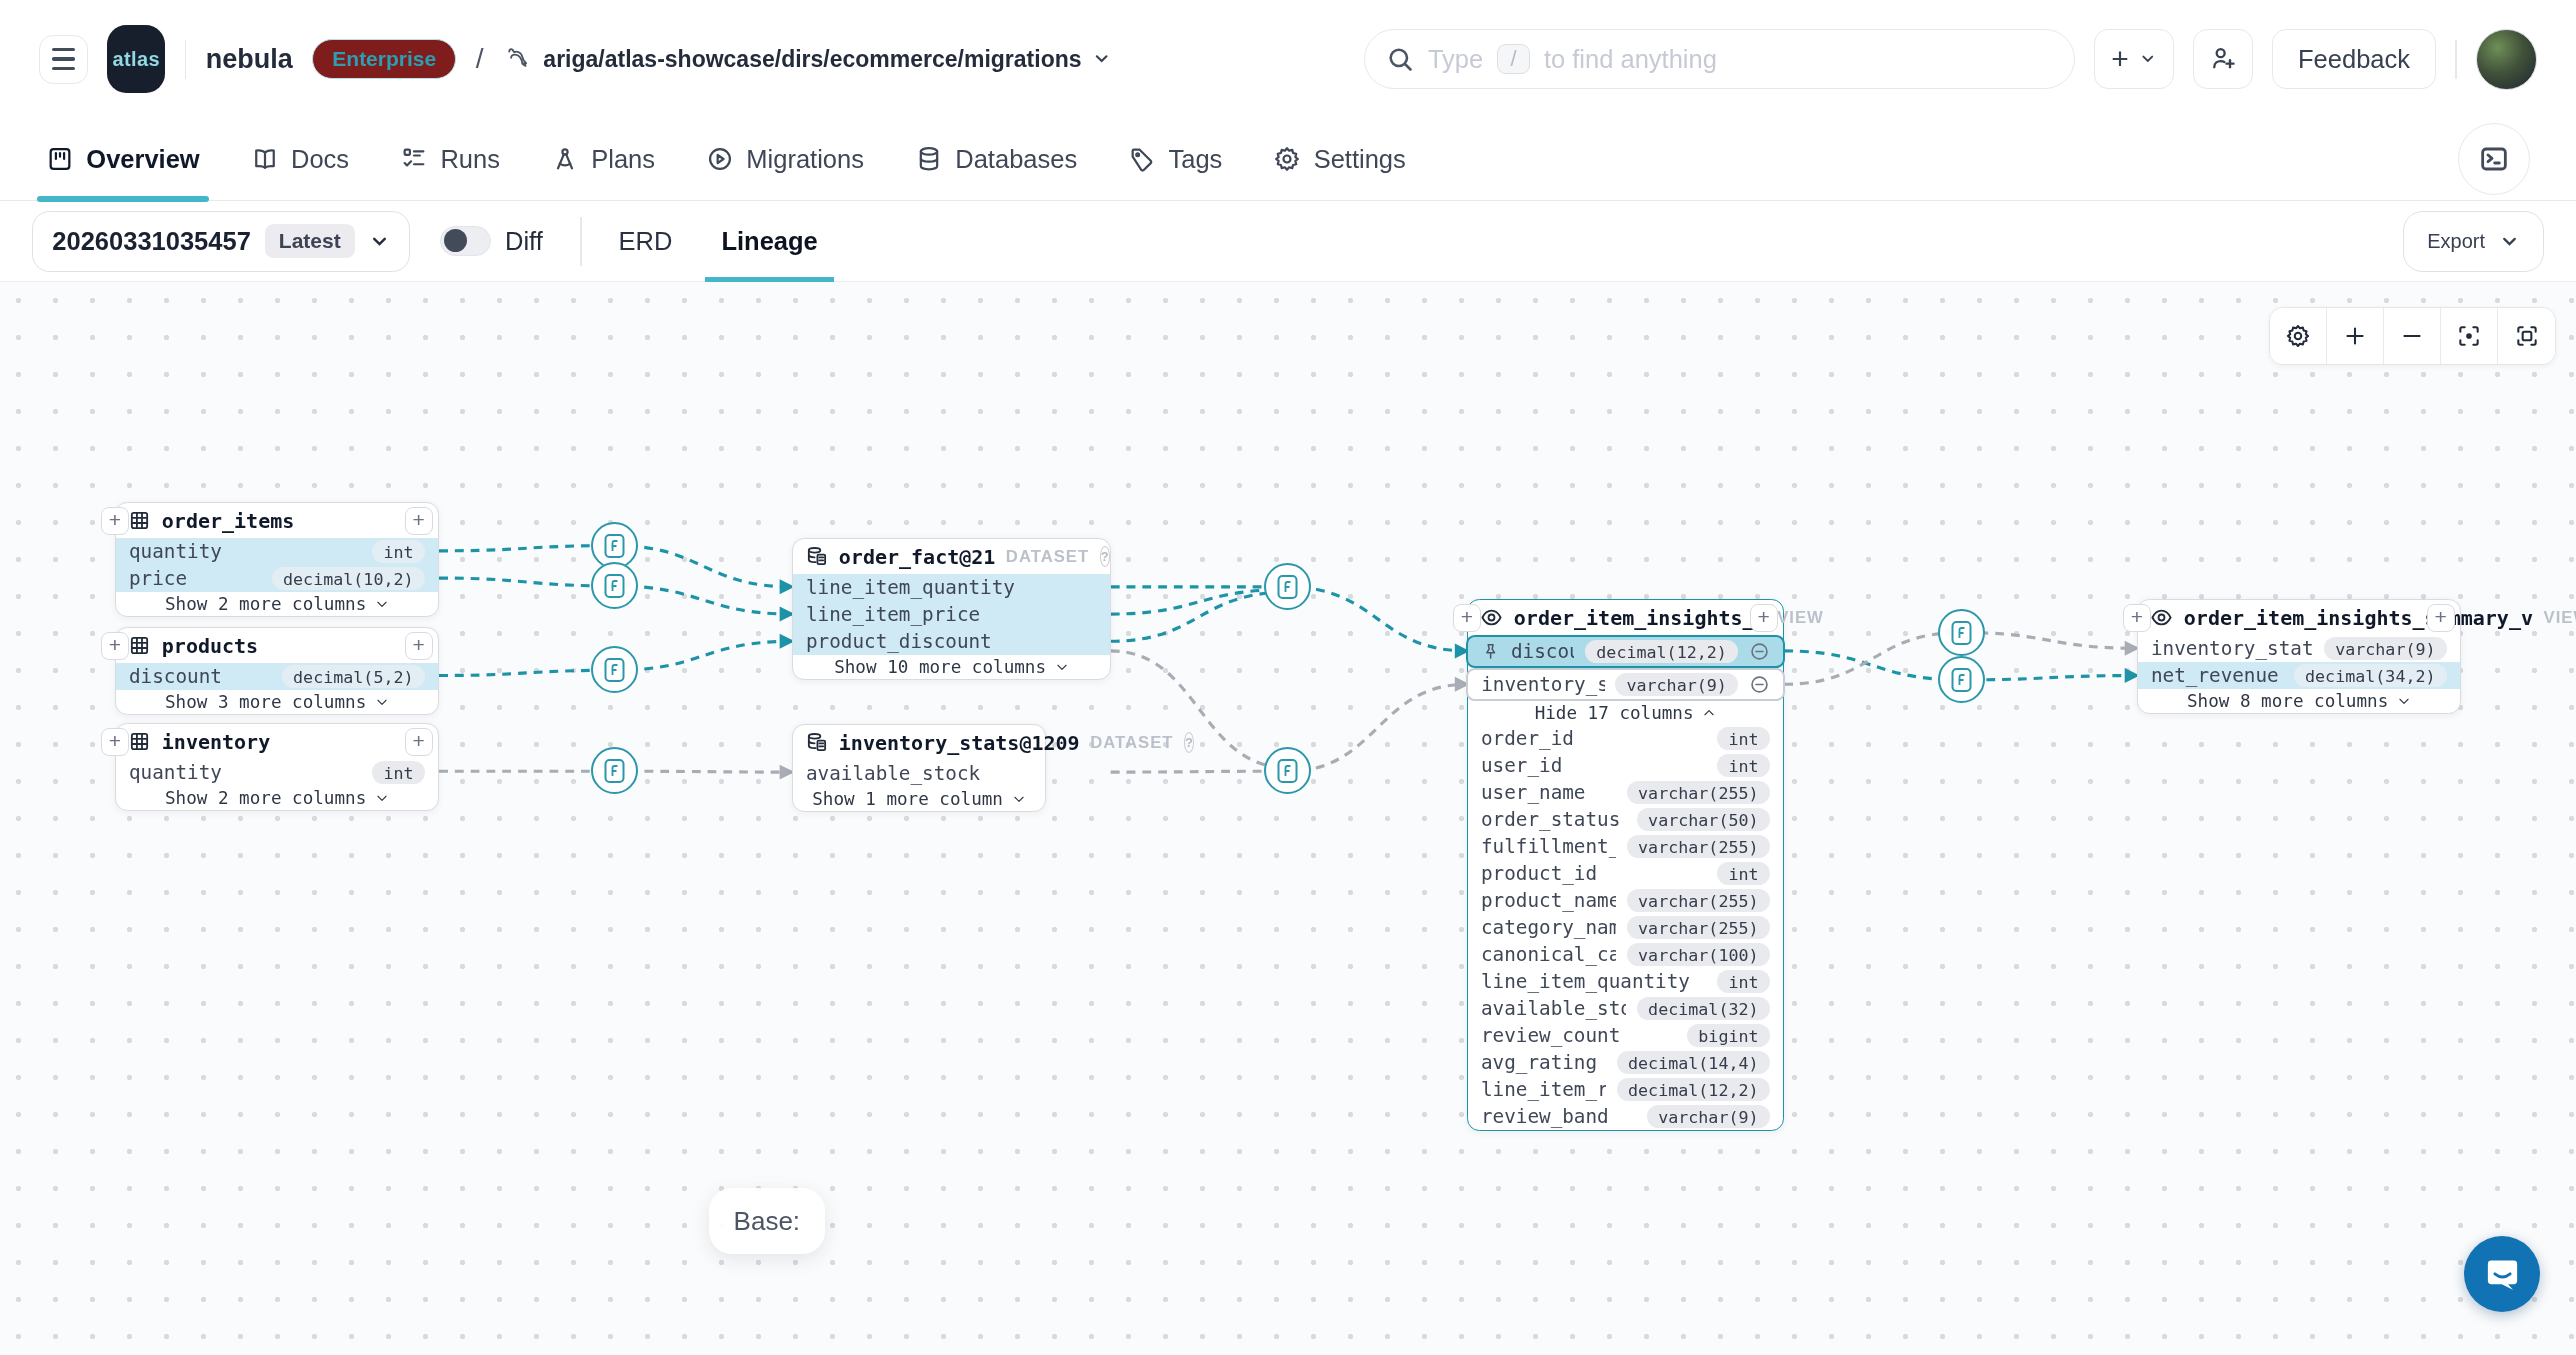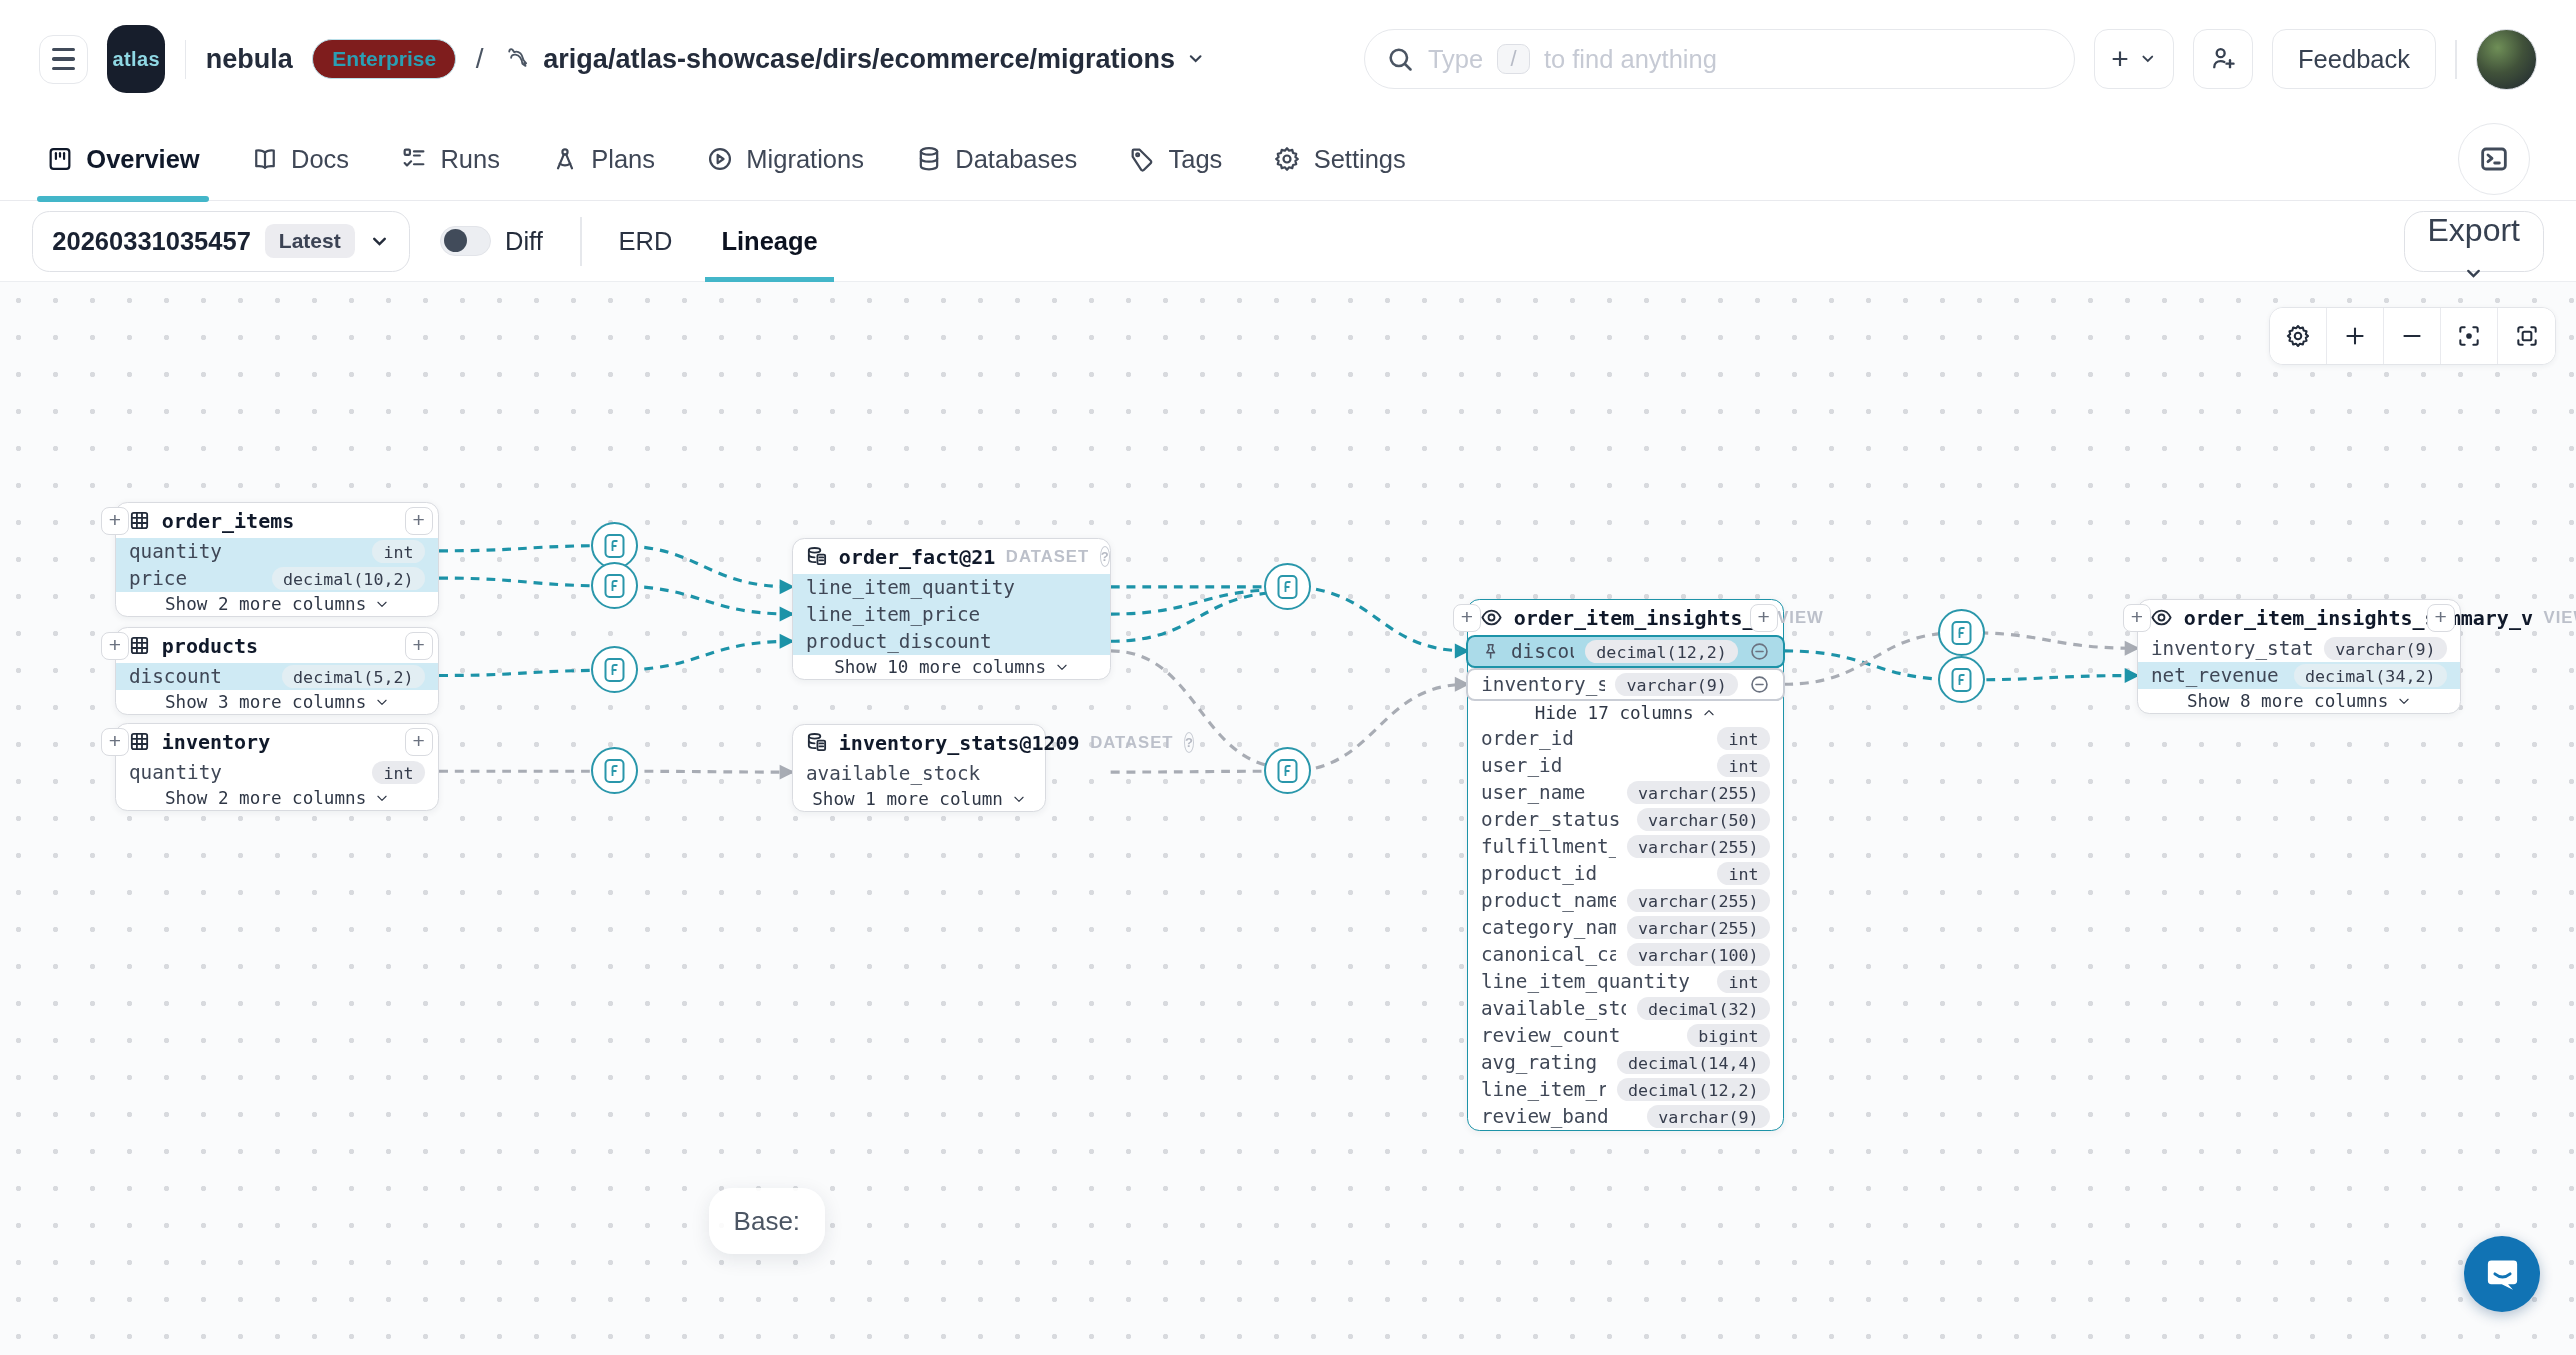--- a/index.html
+++ b/index.html
@@ -12,21 +12,21 @@
     border:1.8px solid #e6e8ec; border-radius:14px; cursor:pointer; color:#3f4756; }
   .burger { width:49px; height:49px; flex-direction:column; gap:6.1px; }
   .burger span { width:23px; height:3.1px; background:#414b5a; border-radius:1.8px; }
   .logo { width:58px; height:68px; background:#171e2c; border-radius:19.3px; display:flex;
     align-items:center; justify-content:center; color:#8fd8e4; font-weight:bold; font-size:20px; letter-spacing:0.4px; }
   .vdiv { width:1.8px; height:39px; background:#e6e8ec; }
   .project { font-size:27px; font-weight:600; color:#242c3b; }
   .plan-badge { font-size:21px; font-weight:bold; color:#2b9eb3; background:#7f1d1d;
     border:1.8px solid #b9dfe9; border-radius:877px; padding:7px 19.3px; }
   .slash { font-size:28px; color:#4b5563; }
-  .crumb { display:flex; align-items:center; gap:10.5px; font-size:27px; font-weight:600; color:#242c3b; cursor:pointer; }
+  .crumb { display:flex; align-items:center; gap:10.5px; font-size:23px; font-weight:600; color:#242c3b; cursor:pointer; }
   .search { margin-left:auto; width:711px; height:60px; border:1.8px solid #e6e8ec; border-radius:30px;
     display:flex; align-items:center; gap:14px; padding:0 21px; color:#c6cad4; font-size:25.5px; cursor:text; }
   .kbd { border:1.8px solid #dddfe5; background:#f5f6f8; border-radius:8.8px; padding:0.9px 12.3px;
     font-size:22px; color:#b7bbc6; }
   .plus-split { height:60px; padding:0 16px; gap:10.5px; font-size:30px; }
   .uadd { width:60px; height:60px; }
   .feedback { height:60px; padding:0 24.6px; font-size:25.5px; color:#374151; font-weight:500; }
   .avatar { width:61px; height:61px; border-radius:50%; border:1.8px solid #d7dae0;
     background:radial-gradient(circle at 35% 30%, #6f8f57 0%, #41523a 45%, #1d2430 100%); }
 
@@ -52,21 +52,21 @@
     position:relative; margin-left:30px; cursor:pointer; }
   .toggle i { position:absolute; left:2.6px; top:1.8px; width:23px; height:23px; border-radius:50%; background:#414b5a; }
   .lbl { font-size:25.5px; margin-left:14px; color:#242c3b; }
   .subdiv { width:1.8px; height:49px; background:#e6e8ec; margin:0 37px; }
   .vtab { font-size:25.5px; color:#2a3242; margin-right:49px; cursor:pointer; height:81px;
     display:flex; align-items:center; position:relative; }
   .vtab.active { font-weight:bold; color:#0c1220; }
   .vtab.active::after { content:""; position:absolute; left:-16px; right:-16px; bottom:-1.8px;
     height:6.1px; background:#43b6c9; }
   .export { margin-left:auto; height:61px; border:1.8px solid #dfe1e6; border-radius:19.3px; display:flex;
-    align-items:center; gap:14px; padding:0 23px; font-size:32px; color:#374151; cursor:pointer;flex-direction:column; }
+    align-items:center; gap:14px; padding:0 23px; font-size:20px; color:#374151; cursor:pointer; }
 
   
   .canvas { position:relative; width:2576px; height:1075px; background:#fafbfc;
     background-image:radial-gradient(#d8dade 2.3px, transparent 3px); background-size:37px 37px; overflow:hidden; }
   .cv-toolbar { position:absolute; left:2269px; top:24.6px; display:flex; background:#fff;
     border:1.8px solid #e3e5e9; border-radius:14px; overflow:hidden; box-shadow:0 1.8px 5.3px rgba(20,30,50,.05); }
   .cv-btn { width:57px; height:56px; display:flex; align-items:center; justify-content:center;
     border-right:1.8px solid #e9eaee; color:#222b3a; cursor:pointer; background:#fff; }
   .cv-btn:last-child { border-right:none; }
   .cv-btn svg { width:26px; height:26px; }

